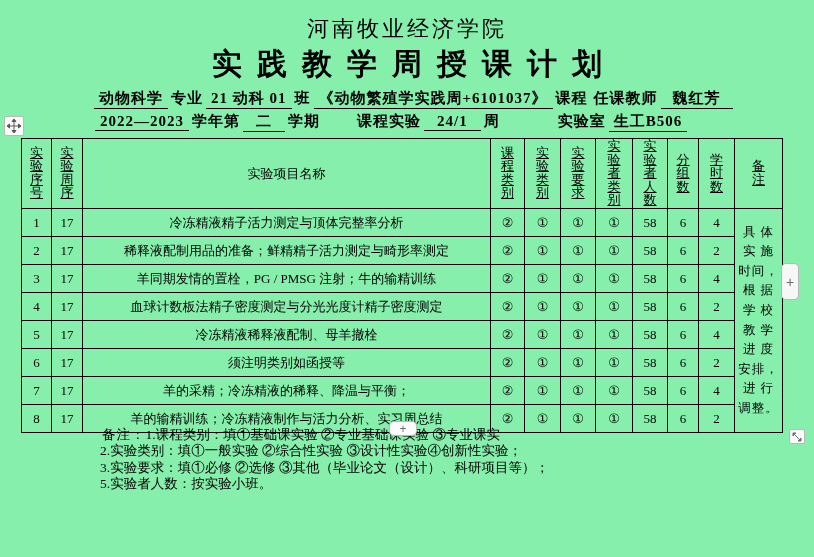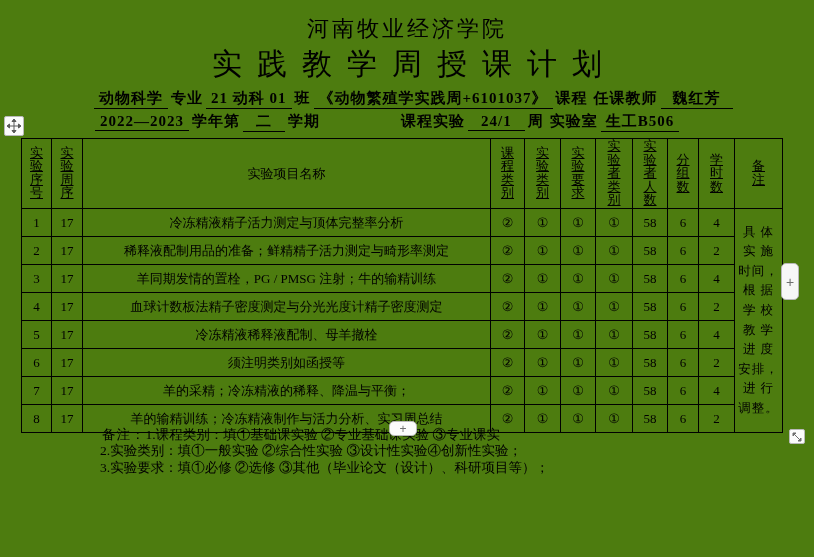--- a/index.html
+++ b/index.html
@@ -1,42 +1,42 @@
 <!DOCTYPE html>
 <html><head>
 <meta charset="utf-8">
 <style>
   * { margin:0; padding:0; box-sizing:border-box; }
   html,body { background:#fff; }
   .page {
-    position:relative; width:814px; height:557px; background:#4d7c0f;
+    position:relative; width:814px; height:557px; background:#86efac;
     font-family:"Liberation Serif","DejaVu Serif",serif; color:#000; overflow:hidden;
   }
   .school {
     position:absolute; top:14px; left:0; width:100%; text-align:center;
     font-size:22px; letter-spacing:3px;
   }
   .doc-title {
     position:absolute; top:44px; left:0; width:100%; text-align:center;
-    font-size:30px; font-weight:normal; letter-spacing:15px; text-indent:15px;
+    font-size:30px; font-weight:bold; letter-spacing:15px; text-indent:15px;
   }
   .info1 {
     position:absolute; top:89px; left:62px; font-size:15px; font-weight:bold;
     letter-spacing:1px; white-space:nowrap;margin-left:32px;
   }
   .info2 {
     position:absolute; top:112px; left:95px; font-size:15px; font-weight:bold;
     letter-spacing:1px; white-space:nowrap;
   }
   .u { border-bottom:1.4px solid #000; padding:0 5px; display:inline-block; }
   .u.wide { padding:0 13px; }
   .u.mid  { padding:0 12px; }
   .lbl { padding:0 3px; }
-  .g1 { margin-left:75px; }
-  .g2 { }
+  .g1 { margin-left:31px; }
+  .g2 { margin-left:52px; }
 
   table.plan {
     position:absolute; left:21px; top:138px; width:761px;
     border-collapse:collapse; table-layout:fixed;
   }
   table.plan th, table.plan td {
     border:1px solid #000; font-weight:normal; font-size:13px;
     text-align:center; vertical-align:middle; padding:0; overflow:hidden;
   }
   tr.hdr { height:66px; }
@@ -212,20 +212,21 @@
       <td>6</td>
       <td>2</td>
     </tr>
   </tbody>
     </table>
 
   <div class="notes">
     <div><span class="notes-label">备注：</span><span>1.课程类别：填①基础课实验 ②专业基础课实验 ③专业课实</span></div>
     <div class="indent">2.实验类别：填①一般实验 ②综合性实验 ③设计性实验④创新性实验；</div>
     <div class="indent">3.实验要求：填①必修 ②选修 ③其他（毕业论文（设计）、科研项目等）；</div>
+    <div class="indent">5.实验者人数：按实验小班。</div>
   </div>
 
   <div class="handle move-handle">
     <span>
       <svg width="14" height="14" viewBox="0 0 14 14">
         <g stroke="#5a5a5a" stroke-width="1" fill="#5a5a5a">
           <line x1="7" y1="1.5" x2="7" y2="12.5"></line>
           <line x1="1.5" y1="7" x2="12.5" y2="7"></line>
           <path d="M7 0 L9 2.5 L5 2.5 Z"></path>
           <path d="M7 14 L9 11.5 L5 11.5 Z"></path>

